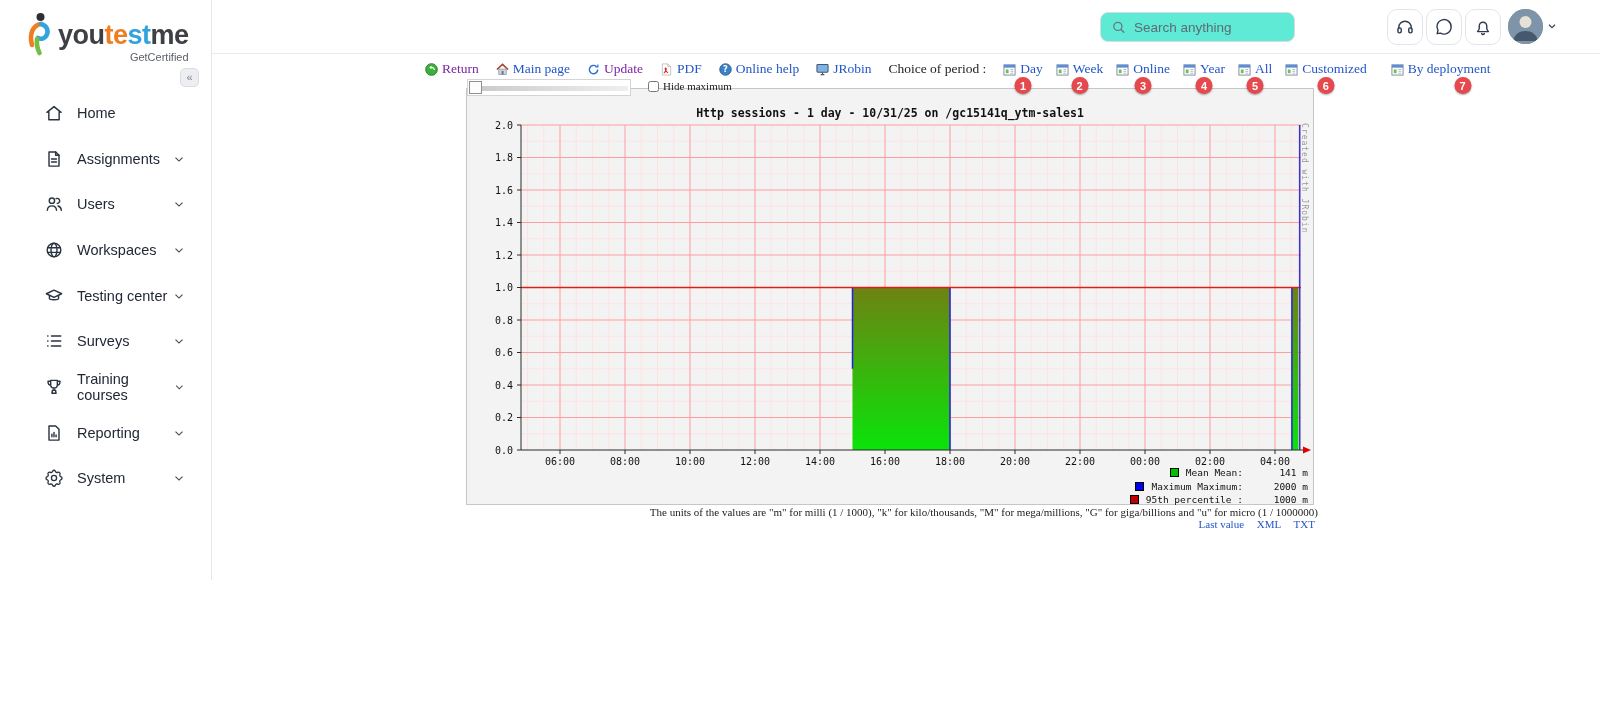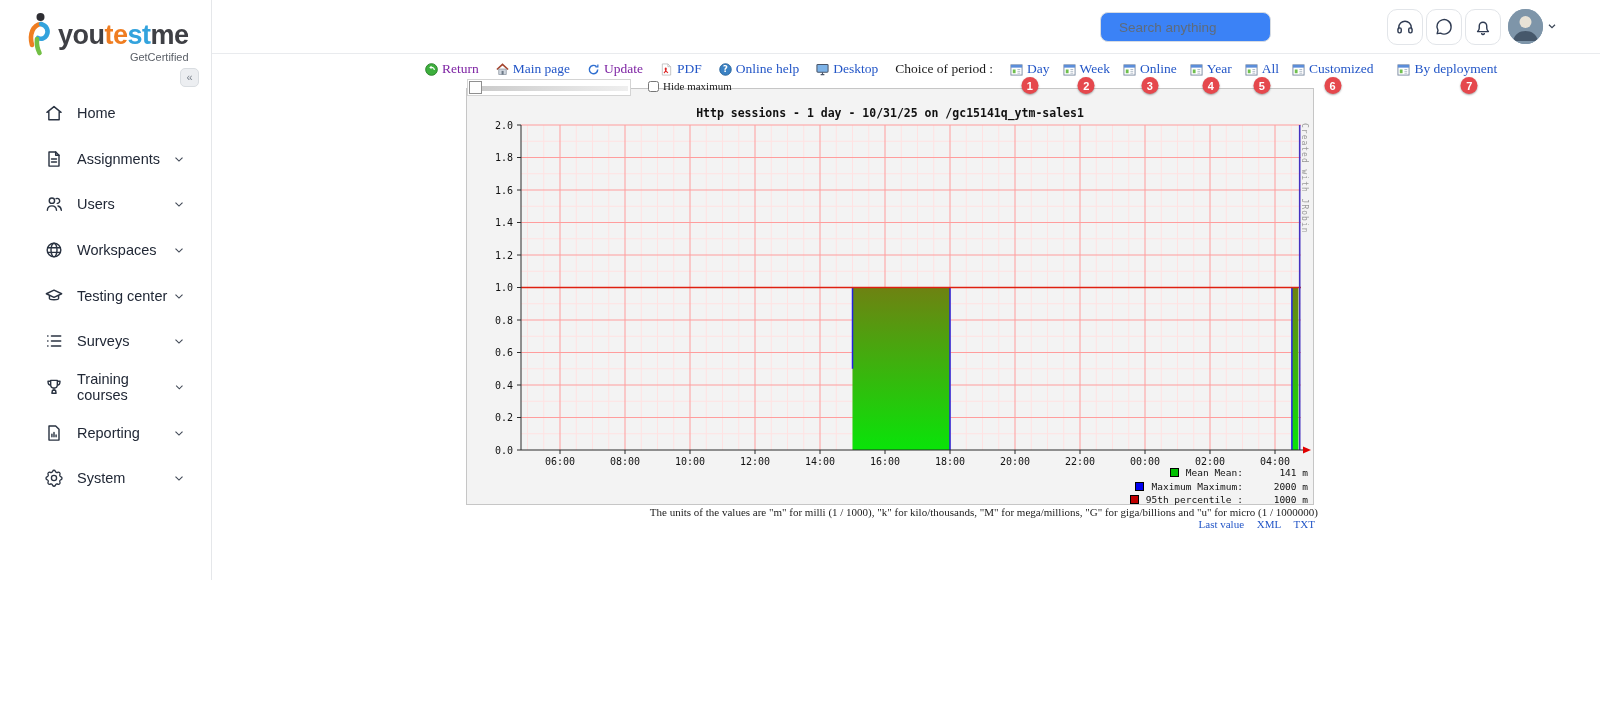--- a/index.html
+++ b/index.html
@@ -21,22 +21,22 @@
                   color:#7a828c; font-size:11px; line-height:17px; text-align:center; cursor:pointer; }
   .menu { position:absolute; left:0; top:90px; width:211px; }
   .menu-item { display:flex; align-items:center; height:45.7px; padding-left:28px; cursor:pointer;margin-left:16px; }
   .menu-icon { width:20px; height:20px; flex:0 0 20px; }
   .menu-label { margin-left:13px; font-size:14.5px; color:#212836; }
   .menu-chev { margin-left:auto; margin-right:25px; width:14px; height:14px; }
 
   
   .header { position:absolute; left:212px; top:0; width:1388px; height:54px; background:#fff;
             border-bottom:1px solid #e9ebee; }
-  .search-box { position:absolute; left:888px; top:12px; width:171px; height:30px;
-                border:1px solid #d7dce2; border-radius:8px; background:#3b82f6;
+  .search-box { position:absolute; left:888px; top:12px; width:195px; height:30px;
+                border:1px solid #d7dce2; border-radius:8px; background:#5eead4;
                 display:flex; align-items:center; padding:0 10px; }
   .search-box input { border:none; outline:none; background:transparent; font-size:13.5px;
                       color:#333; width:150px; margin-left:8px; font-family:"Liberation Sans",sans-serif;}
   .search-box input::placeholder { color:#5f6b7a; }
   .hbtn { position:absolute; top:9px; width:36px; height:36px; border:1px solid #e2e5e9;
           border-radius:10px; background:#fff; display:flex; align-items:center; justify-content:center;
           cursor:pointer; }
   .avatar { position:absolute; left:1296px; top:9px; width:35px; height:35px; border-radius:50%;
             overflow:hidden; cursor:pointer; background:linear-gradient(160deg,#9db4c8,#5e7априка);
             background:linear-gradient(160deg,#a7bccc,#5e7a92); }
@@ -275,21 +275,21 @@
           <circle cx="7" cy="7" r="6.2" fill="#3b82c4" stroke="#25619b"></circle>
           <text x="7" y="10.2" text-anchor="middle" font-size="9" font-weight="bold" fill="#fff" font-family="DejaVu Sans">?</text>
         </svg>
       <span>Online help</span>
     </a>
     <a class="tlink lnk-blue">
       <svg class="ticon" viewBox="0 0 14 14">
           <rect x="1" y="1.5" width="12" height="8.5" rx="1" fill="#7db3e8" stroke="#4a5568" stroke-width="1.1"></rect>
           <path d="M5 12.5h4M7 10v2.5" stroke="#4a5568" stroke-width="1.2"></path>
         </svg>
-      <span>Desktop</span>
+      <span>JRobin</span>
     </a>
     <span class="choice-label">Choice of period :</span>
 
     <a class="tlink lnk-blue period">
       <svg class="ticon" viewBox="0 0 14 14">
           <rect x="1" y="2" width="12" height="11" fill="#fff" stroke="#7a8aa0"></rect>
           <rect x="1" y="2" width="12" height="3" fill="#5b8dd9"></rect>
           <rect x="3" y="7" width="3" height="4" fill="#6fbf4e"></rect>
           <path d="M8 7h3M8 9h3M8 11h3" stroke="#9aa7b8" stroke-width=".8"></path>
         </svg>

